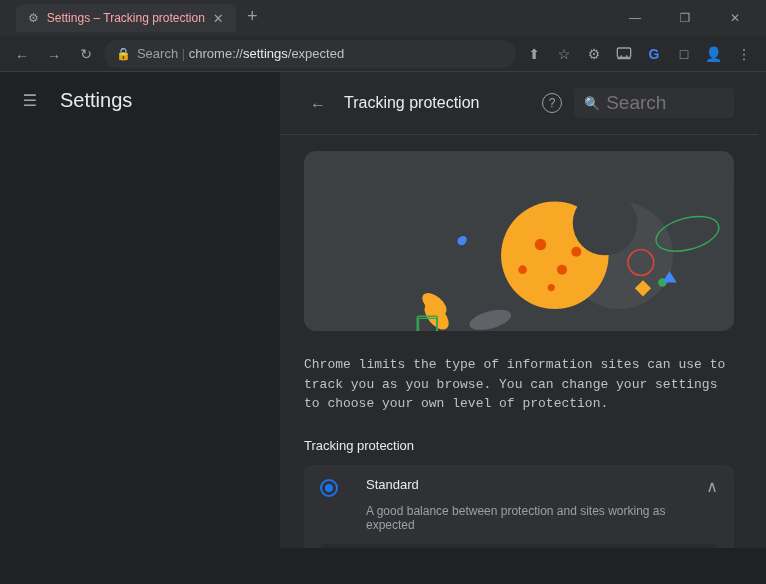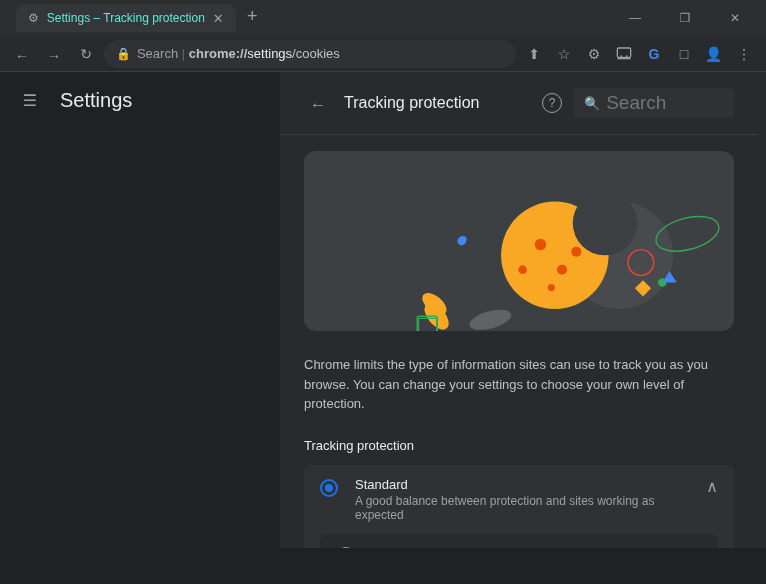--- a/index.html
+++ b/index.html
@@ -163,39 +163,40 @@
       overflow: hidden;
       position: relative;
     }
 
     
     .description {
       padding: 8px 24px 16px;
       font-size: 13px;
       color: #bdc1c6;
       line-height: 1.5;
+      font-family: Liberation Mono, monospace;
     }
     .section-title {
       padding: 8px 24px;
       font-size: 13px;
       color: #e8eaed;
       font-weight: 500;
     }
 
     
     .option-item {
       margin: 4px 24px;
       border-radius: 8px;
       background: #303134;
       padding: 12px 16px;
     }
     .option-header {
       display: flex;
       align-items: flex-start;
-      gap: 17px;
+      gap: 28px;
     }
     .radio-btn {
       width: 18px; height: 18px;
       border-radius: 50%;
       border: 2px solid #1a73e8;
       background: transparent;
       flex-shrink: 0;
       margin-top: 2px;
       position: relative;
       display: flex; align-items: center; justify-content: center;
@@ -207,21 +208,21 @@
       background: #1a73e8;
     }
     .option-title {
       font-size: 13px;
       font-weight: 500;
       color: #e8eaed;
     }
     .option-desc {
       font-size: 12px;
       color: #9aa0a6;
-      margin-top: 2px;
+      margin-top: 12px;
     }
     .expand-btn {
       margin-left: auto;
       color: #9aa0a6;
       cursor: pointer;
       font-size: 16px;
     }
 
     
     .sub-option {
@@ -265,42 +266,42 @@
       flex-shrink: 0;
     }
   </style>
 </head>
 <body>
 
 <div class="titlebar">
   <span style="font-size:12px; color:#9aa0a6; margin-left:8px;">
     <span style="display:inline-flex;align-items:center;background:#35363a;border-radius:8px 8px 0 0;padding:4px 12px;gap:8px;height:28px;">
       <span style="font-size:12px;">⚙</span>
-      <span style="font-size:12px;color:#5eead4;">Settings – Tracking protection</span>
+      <span style="font-size:12px;color:#fca5a5;">Settings – Tracking protection</span>
       <span style="color:#9aa0a6;cursor:pointer;font-size:13px;">✕</span>
     </span>
     <span style="padding:0 8px;cursor:pointer;color:#9aa0a6;font-size:18px;">+</span>
   </span>
   <div class="window-controls">
     <div class="win-btn">—</div>
     <div class="win-btn">❐</div>
     <div class="win-btn close">✕</div>
   </div>
 </div>
 
 <div class="address-bar">
   <div class="nav-btn">←</div>
   <div class="nav-btn">→</div>
   <div class="nav-btn">↻</div>
   <div class="address-input">
     <span class="secure-icon">🔒</span>
     <span style="color:#9aa0a6;font-size:13px;">
       <span>Search</span>
       <span style="color:#5f6368;"> | </span>
-      <span style="color:#bdc1c6;font-weight:bold;">chrome://</span><span style="color:#e8eaed;font-weight:500;">settings</span><span style="color:#bdc1c6;">/cookies</span>
+      <span style="color:#bdc1c6;">chrome://</span><span style="color:#e8eaed;font-weight:500;">settings</span><span style="color:#bdc1c6;">/expected</span>
     </span>
   </div>
   <div class="toolbar-icons">
     <div class="toolbar-icon">⬆</div>
     <div class="toolbar-icon">☆</div>
     <div class="toolbar-icon">⚙</div>
     <div class="toolbar-icon" style="font-size:12px;width:28px;height:28px;display:flex;align-items:center;justify-content:center;color:#9aa0a6;cursor:pointer;border-radius:50%;">
       <svg width="16" height="16" viewBox="0 0 24 24" fill="none" stroke="currentColor" stroke-width="2">
           <rect x="2" y="3" width="20" height="14" rx="2"></rect>
           <path d="M2 19h20M8 19v-5M16 19v-5"></path>

